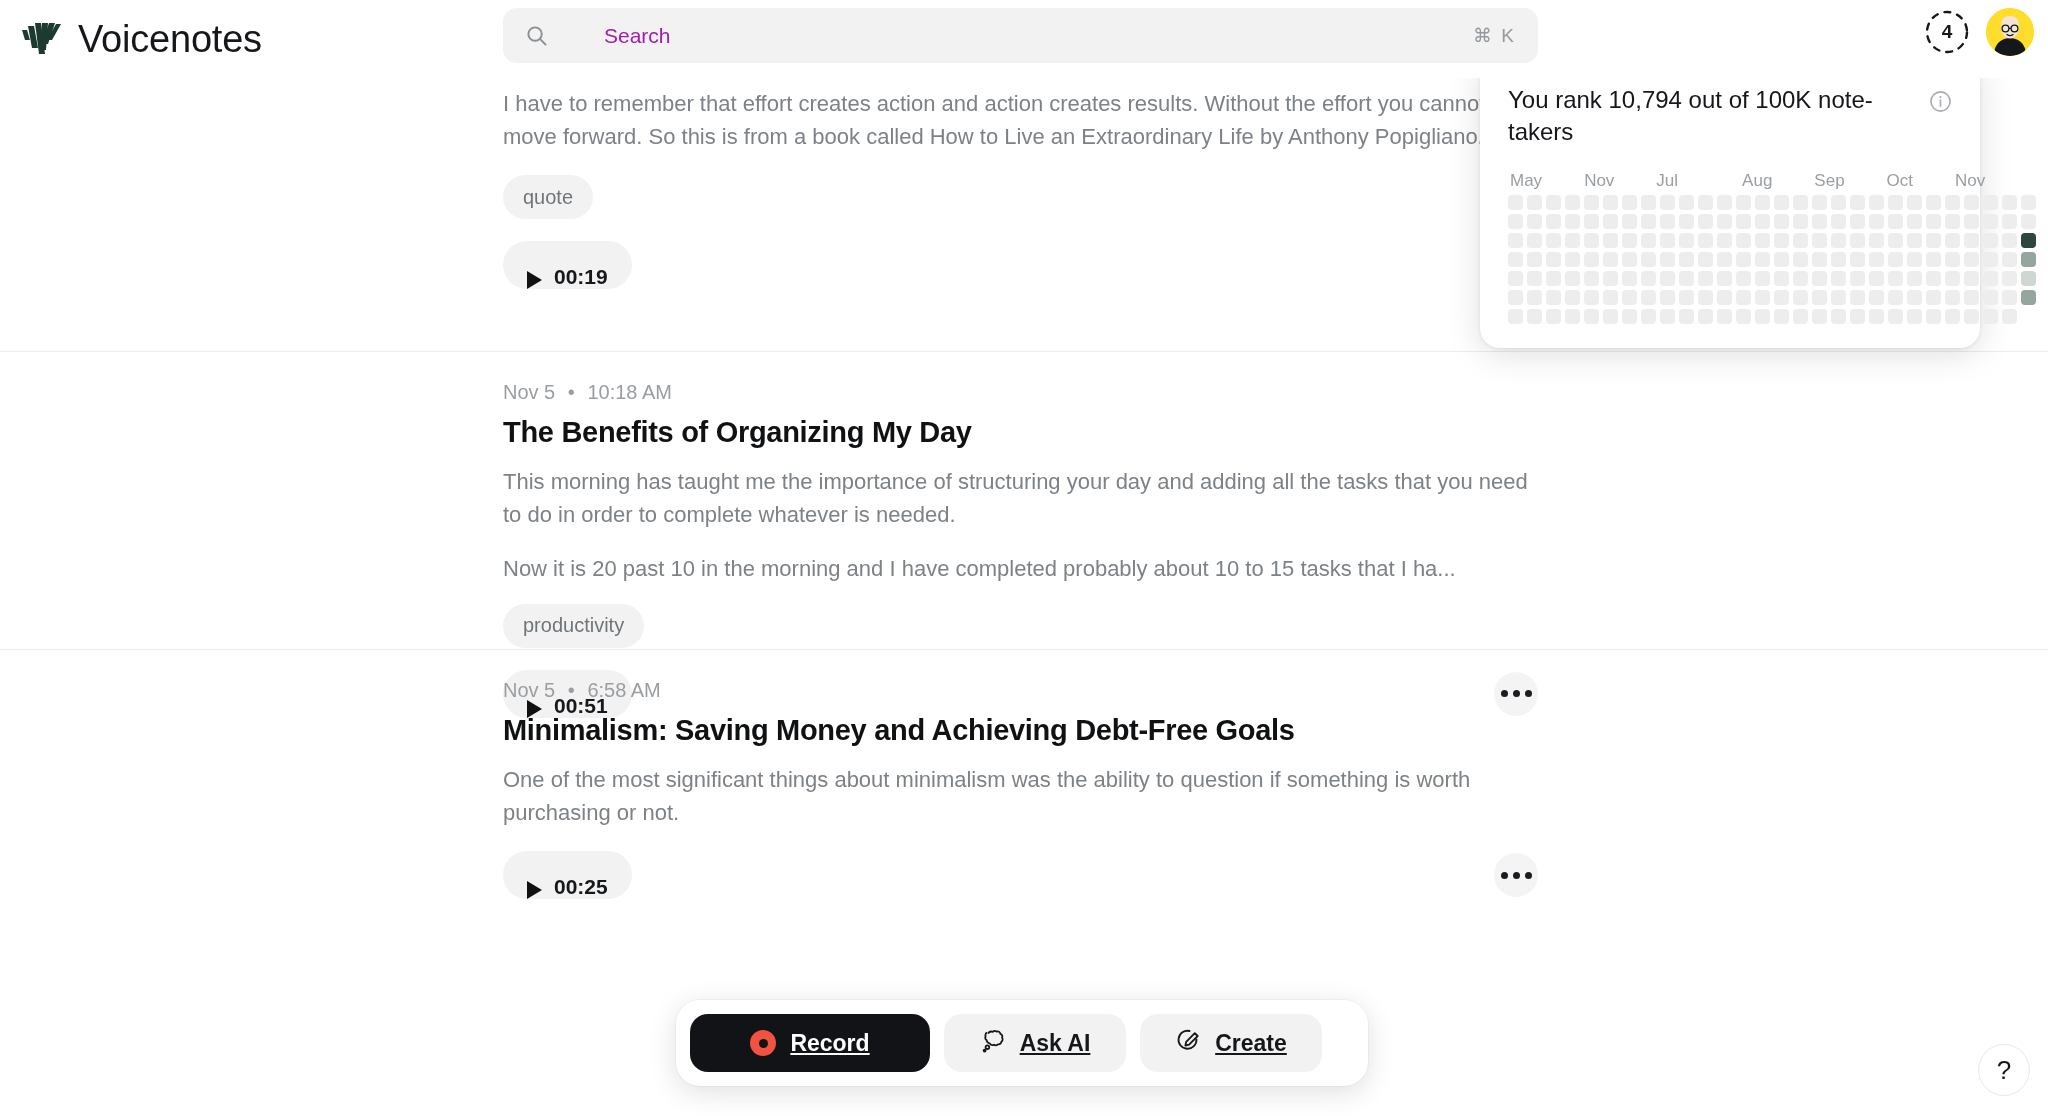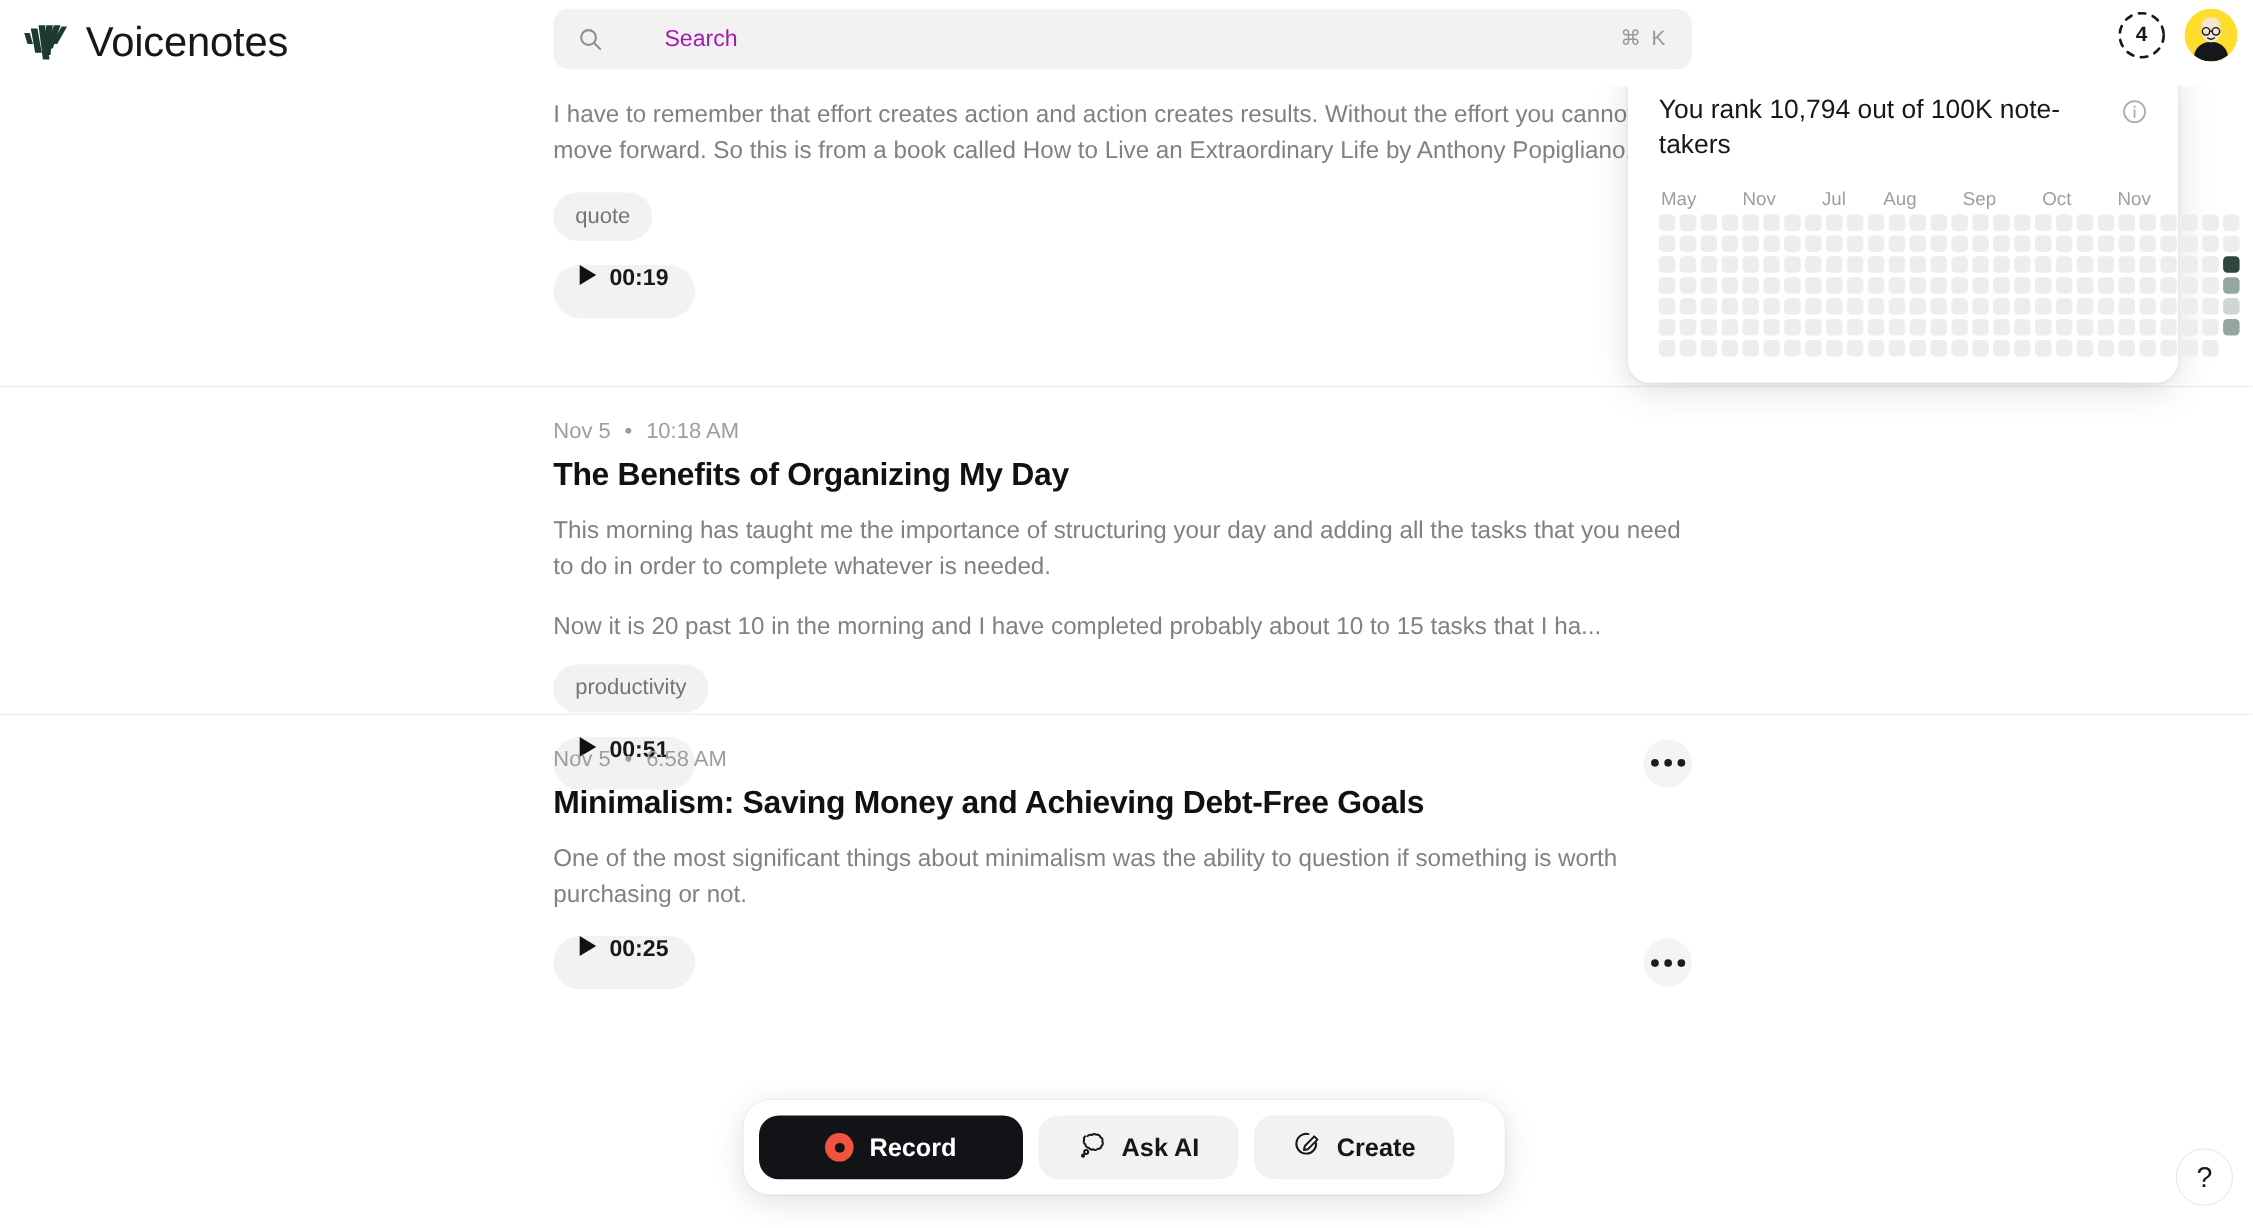--- a/index.html
+++ b/index.html
@@ -72,21 +72,21 @@
   }
   .note-body { font-size:22px; line-height:1.48; color:#7d8287; margin-bottom:22px; }
   .note-body.second { margin-bottom:18px; }
 
   .pill {
     display:inline-flex; align-items:center; height:44px; padding:0 20px;
     background:#f2f2f2; border-radius:22px; font-size:20px; color:#70757a;
     cursor:pointer;
   }
   .playbtn {
-    display:inline-flex; align-items:flex-start; gap:12px; height:48px; padding:0 24px;
+    display:inline-flex; align-items:flex-end; gap:12px; height:48px; padding:0 24px;
     background:#f2f2f2; border-radius:24px; font-size:21px; color:#16181b;
     font-weight:bold; cursor:pointer;
   }
   .play-tri {
     width:0; height:0; border-left:15px solid #111; border-top:9px solid transparent;
     border-bottom:9px solid transparent;
   }
   .row { display:flex; align-items:center; justify-content:space-between; }
   .more-btn {
     width:44px; height:44px; border-radius:50%; background:#f4f4f4;
@@ -96,21 +96,21 @@
 
   
   .actionbar {
     position:absolute; left:676px; top:1000px; width:692px; height:86px;
     background:#ffffff; border-radius:24px;
     box-shadow: 0 6px 28px rgba(0,0,0,0.13), 0 0 0 1px rgba(0,0,0,0.03);
     display:flex; align-items:center; gap:14px; padding:0 14px; z-index:20;
   }
   .act {
     height:58px; border-radius:18px; display:flex; align-items:center; justify-content:center;
-    gap:14px; font-size:23px; cursor:pointer; flex:none;
+    gap:14px; font-size:23px; cursor:pointer; flex:none;text-decoration:underline;
   }
   .act-record { background:#111316; color:#fff; width:240px; font-weight:bold; }
   .act-light { background:#f2f2f2; color:#15171a; width:182px; font-weight:bold; }
   .rec-dot {
     width:26px; height:26px; border-radius:50%; background:#f0533f;
     display:flex; align-items:center; justify-content:center;
   }
   .rec-dot i { width:9px; height:9px; border-radius:50%; background:#111316; display:block; }
 
   .helpbtn {
@@ -250,21 +250,21 @@
           <circle cx="12" cy="12" r="10"></circle>
           <line x1="12" y1="10.5" x2="12" y2="17" stroke-linecap="round"></line>
           <circle cx="12" cy="7.3" r="1.1" fill="#a8acb0" stroke="none"></circle>
         </svg>
       </span>
     </div>
     <div class="months" id="months-row">
         <span class="month-lbl" style="margin-left: 0px;">May</span>
         <span class="month-lbl" style="margin-left: 42px;">Nov</span>
         <span class="month-lbl" style="margin-left: 42px;">Jul</span>
-        <span class="month-lbl" style="margin-left: 34px;">Aug</span>
+        <span class="month-lbl" style="margin-left: 64px;">Aug</span>
         <span class="month-lbl" style="margin-left: 42px;">Sep</span>
         <span class="month-lbl" style="margin-left: 42px;">Oct</span>
         <span class="month-lbl" style="margin-left: 42px;">Nov</span>
       </div>
     <div class="heatgrid" id="heatgrid">
         <div class="heatrow">
           <div class="cell" style="background: rgb(237, 237, 237);"></div>
           <div class="cell" style="background: rgb(237, 237, 237);"></div>
           <div class="cell" style="background: rgb(237, 237, 237);"></div>
           <div class="cell" style="background: rgb(237, 237, 237);"></div>

